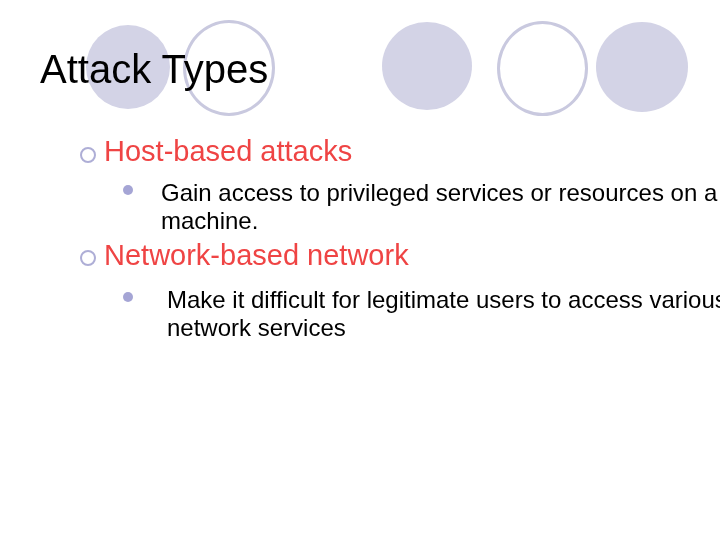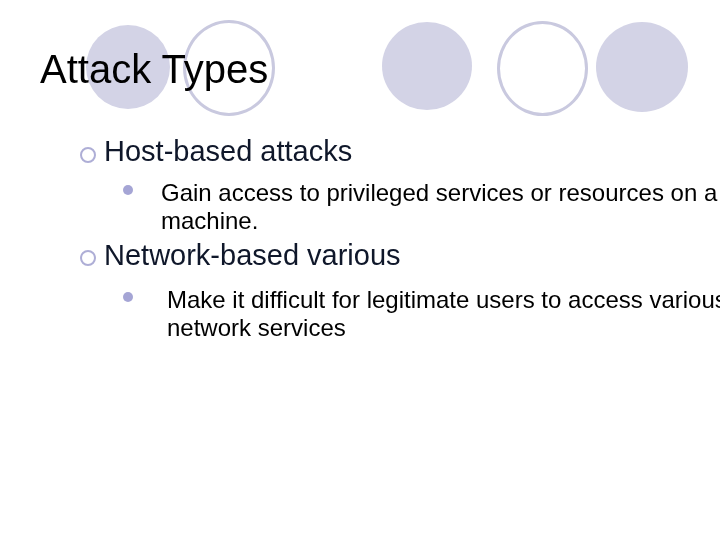--- a/index.html
+++ b/index.html
@@ -40,21 +40,21 @@
     letter-spacing: 0px;
     white-space: nowrap;
   }
 
   .l1-text {
     position: absolute;
     left: 104px;
     z-index: 2;
     font-size: 29px;
     line-height: 34px;
-    color: #0f172a;
+    color: #ef4444;
     white-space: nowrap;
   }
   .l1-a { top: 134px; }
   .l1-b { top: 238px; }
 
   .ring {
     position: absolute;
     left: 80px;
     width: 12px;
     height: 12px;
@@ -105,19 +105,19 @@
   <div class="title">Attack Types</div>
 
   <span class="ring ring-a"></span>
   <div class="l1-text l1-a">Host-based attacks</div>
 
   <span class="dot dot-a"></span>
   <div class="l2-text l2-a">Gain access to privileged services or resources on a
 machine.</div>
 
   <span class="ring ring-b"></span>
-  <div class="l1-text l1-b">Network-based various</div>
+  <div class="l1-text l1-b">Network-based network</div>
 
   <span class="dot dot-b"></span>
   <div class="l2-text l2-b">Make it difficult for legitimate users to access various
 network services</div>
 
 </div>
 
 </body></html>

